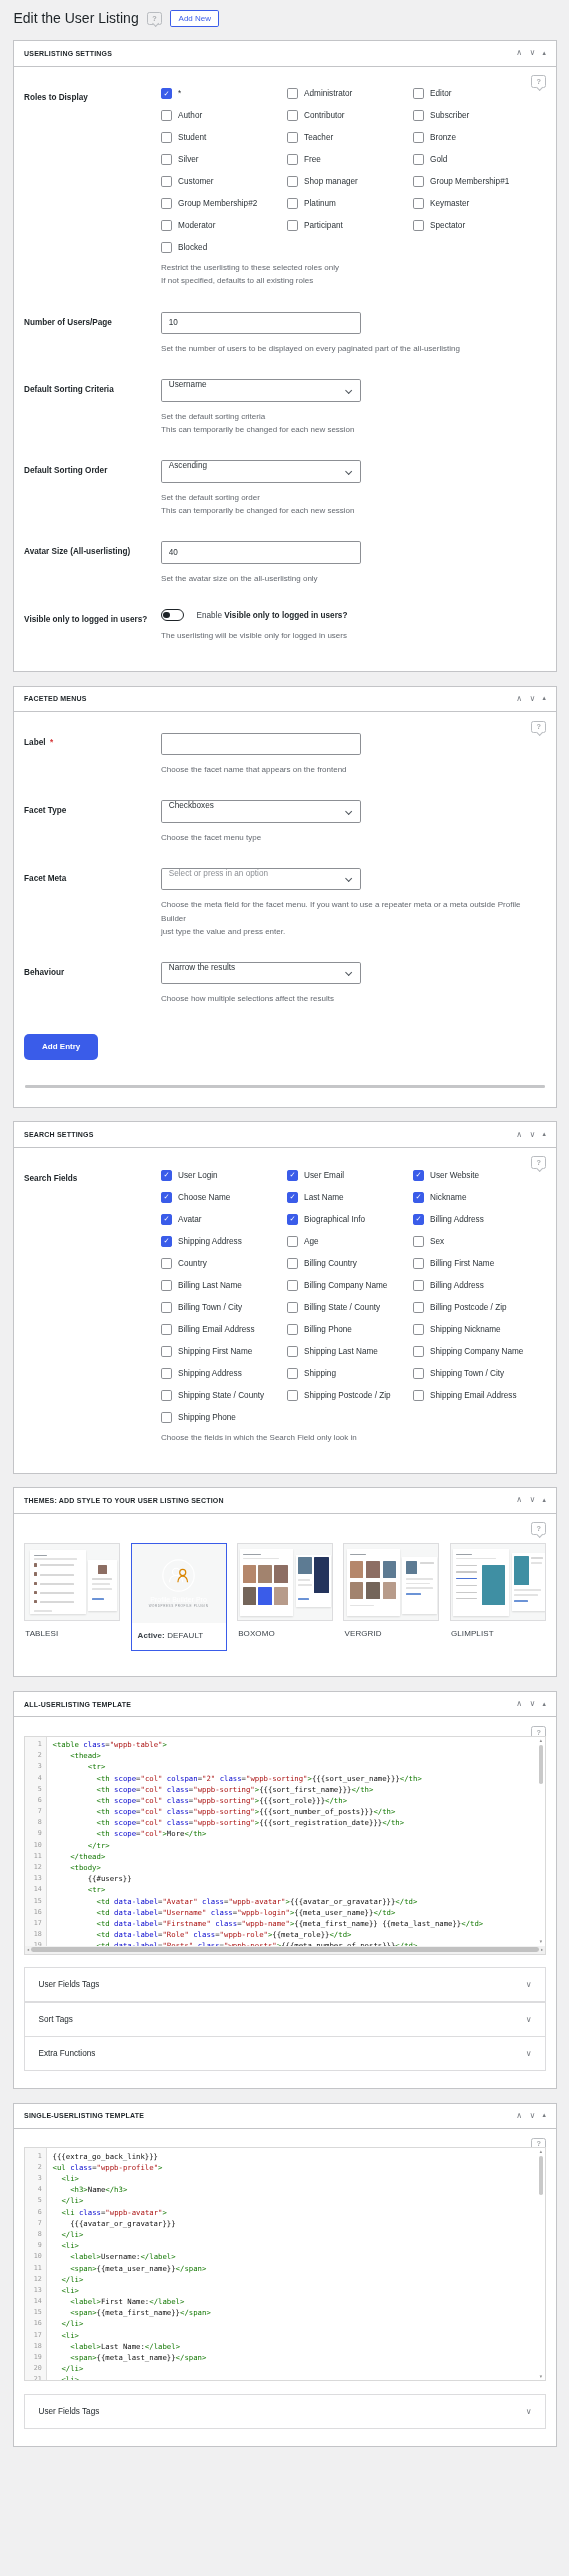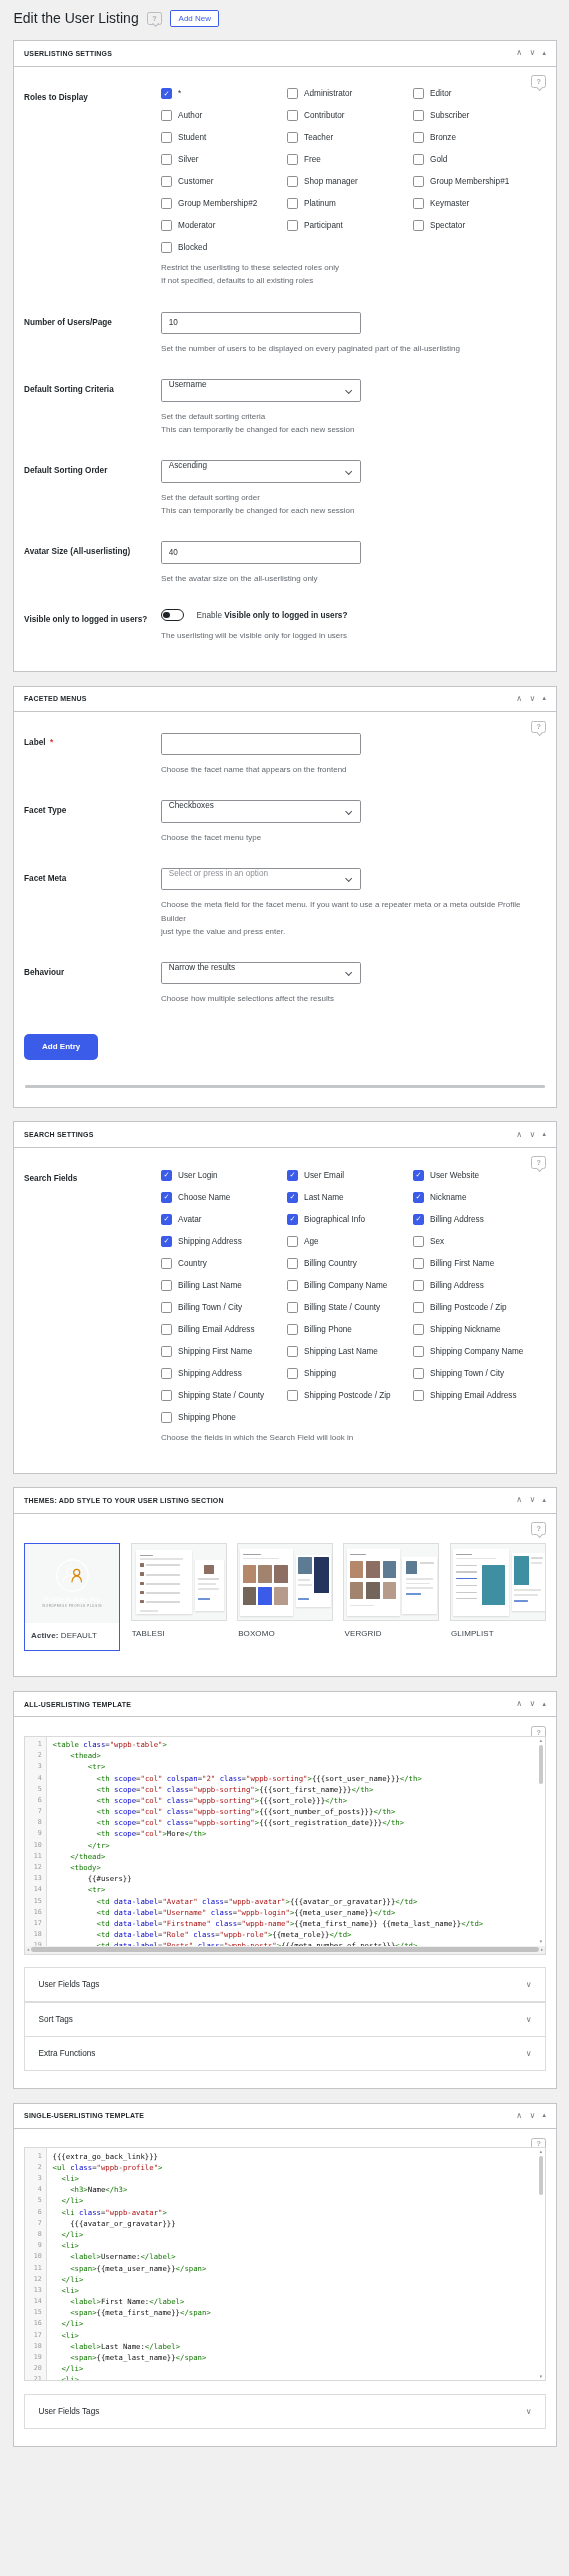--- a/index.html
+++ b/index.html
@@ -502,54 +502,40 @@
               </label>
               <label class="cb-item">
                 <span class="cb"></span>
                 <span class="cb-txt">Shipping Email Address</span>
               </label>
               <label class="cb-item">
                 <span class="cb"></span>
                 <span class="cb-txt">Shipping Phone</span>
               </label>
             </div>
-          <div class="desc">Choose the fields in which the Search Field will look in</div>
+          <div class="desc">Choose the fields in which the Search Field only look in</div>
         </div>
       </div>
     </div>
   </div>
 
   <div class="postbox">
     <div class="postbox-header">
       <h2>THEMES: ADD STYLE TO YOUR USER LISTING SECTION</h2>
       <div class="handle-actions">
         <span class="order">∧</span>
         <span class="order">∨</span>
         <span class="toggle-tri">▴</span>
       </div>
     </div>
     <div class="postbox-body">
       <span class="help-badge panel-help">
           <span>?</span>
         </span>
       <div class="themes-row" id="themes-row">
-          <div class="theme-card active">
-            <div class="tprev tp0">
-              <svg width="35" height="35" viewBox="0 0 58 58">
-  <circle cx="29" cy="29" r="26" fill="none" stroke="#fff" stroke-width="2"></circle>
-  <circle cx="25" cy="23" r="6" fill="none" stroke="#fff" stroke-width="2"></circle>
-  <path d="M14 40c0-7 5-11 11-11s11 4 11 11" fill="none" stroke="#fff" stroke-width="2"></path>
-  <circle cx="36" cy="24" r="5" fill="none" stroke="#d98500" stroke-width="2"></circle>
-  <path d="M28 40c0-6 4-10 8-10s8 4 8 10" fill="none" stroke="#d98500" stroke-width="2"></path>
-              </svg>
-              <div class="tp-title">Profile Builder Pro</div>
-              <div class="tp-sub">WORDPRESS PROFILE PLUGIN</div>
-            </div>
-            <div class="tlabel"><b>Active:</b> DEFAULT</div>
-          </div>
           <div class="theme-card">
             <div class="tprev">
               <div class="sheet" style="left:4.9px;top:6px;width:56px;height:64px">
                 <div class="ph" style="left:3.6px;top:4.9px;width:13.4px;height:1.8px;background:#9aa0a6"></div>
                 <div class="ph" style="left:3.6px;top:8.5px;width:43px;height:1.8px;background:#e3e3e3"></div>
                 <div class="ph" style="left:3.6px;top:13.4px;width:3.6px;height:3.6px;background:#8d6e63"></div>
                 <div class="ph" style="left:9.7px;top:14.6px;width:34px;height:1.8px;background:#d8d8d8"></div>
                 <div class="ph" style="left:3.6px;top:22.5px;width:3.6px;height:3.6px;background:#8d6e63"></div>
                 <div class="ph" style="left:9.7px;top:24px;width:34px;height:1.8px;background:#d8d8d8"></div>
                 <div class="ph" style="left:3.6px;top:32px;width:3.6px;height:3.6px;background:#8d6e63"></div>
@@ -562,20 +548,34 @@
               </div>
               <div class="sheet" style="left:63px;top:16px;width:29px;height:51px">
                 <div class="ph" style="left:9.7px;top:4.9px;width:9.7px;height:9.7px;background:#8d6e63"></div>
                 <div class="ph" style="left:3.6px;top:18px;width:20.6px;height:1.8px;background:#d8d8d8"></div>
                 <div class="ph" style="left:3.6px;top:23px;width:18px;height:1.8px;background:#e3e3e3"></div>
                 <div class="ph" style="left:3.6px;top:28px;width:20.6px;height:1.8px;background:#e3e3e3"></div>
                 <div class="ph" style="left:3.6px;top:38px;width:12px;height:1.8px;background:#6b93d6"></div>
               </div>
             </div>
             <div class="tlabel">TABLESI</div>
+          </div>
+          <div class="theme-card active">
+            <div class="tprev tp0">
+              <svg width="35" height="35" viewBox="0 0 58 58">
+  <circle cx="29" cy="29" r="26" fill="none" stroke="#fff" stroke-width="2"></circle>
+  <circle cx="25" cy="23" r="6" fill="none" stroke="#fff" stroke-width="2"></circle>
+  <path d="M14 40c0-7 5-11 11-11s11 4 11 11" fill="none" stroke="#fff" stroke-width="2"></path>
+  <circle cx="36" cy="24" r="5" fill="none" stroke="#d98500" stroke-width="2"></circle>
+  <path d="M28 40c0-6 4-10 8-10s8 4 8 10" fill="none" stroke="#d98500" stroke-width="2"></path>
+              </svg>
+              <div class="tp-title">Profile Builder Pro</div>
+              <div class="tp-sub">WORDPRESS PROFILE PLUGIN</div>
+            </div>
+            <div class="tlabel"><b>Active:</b> DEFAULT</div>
           </div>
           <div class="theme-card">
             <div class="tprev">
               <div class="sheet" style="left:2.4px;top:4.9px;width:53px;height:67px">
                 <div class="ph" style="left:3px;top:4.9px;width:18px;height:1.8px;background:#9aa0a6"></div>
                 <div class="ph" style="left:3px;top:9px;width:36px;height:1.8px;background:#e3e3e3"></div>
                 <div class="ph" style="left:2.4px;top:16px;width:13.4px;height:18px;background:#b5876b"></div>
                 <div class="ph" style="left:18px;top:16px;width:13.4px;height:18px;background:#a2836e"></div>
                 <div class="ph" style="left:34px;top:16px;width:13.4px;height:18px;background:#8d6e63"></div>
                 <div class="ph" style="left:2.4px;top:38px;width:13.4px;height:18px;background:#74655a"></div>

